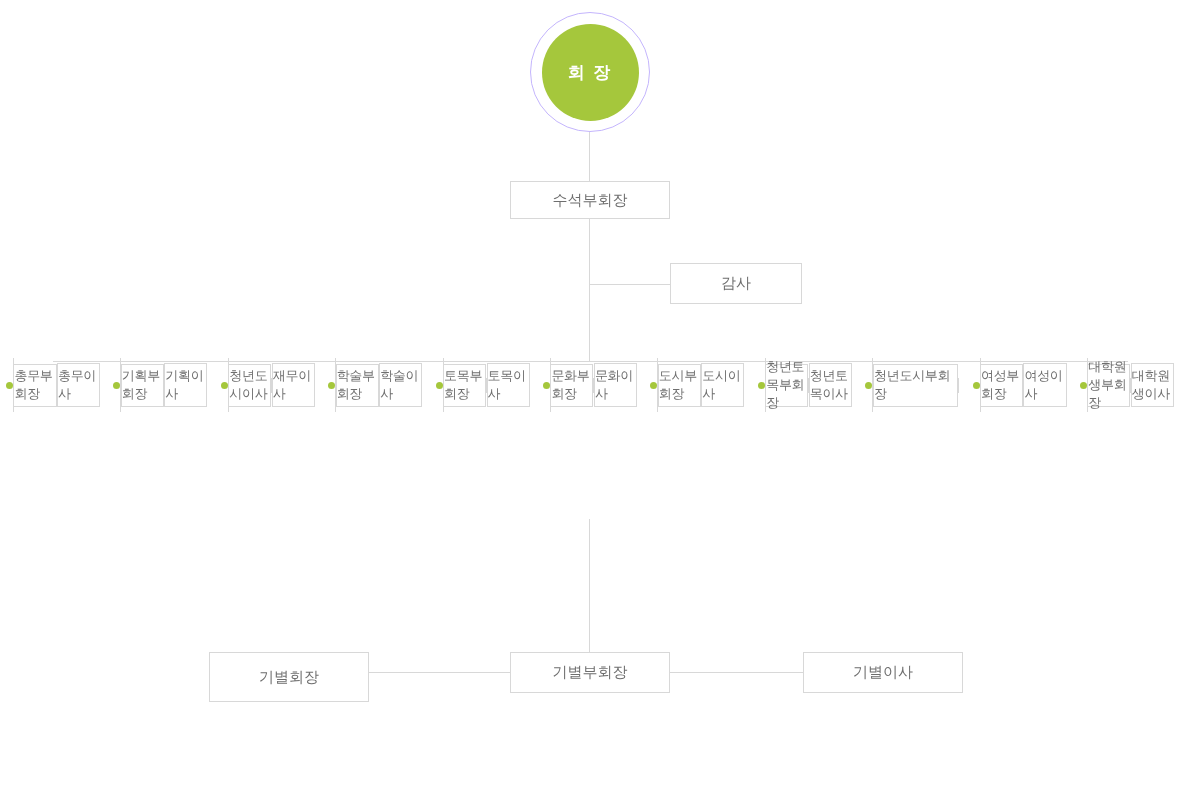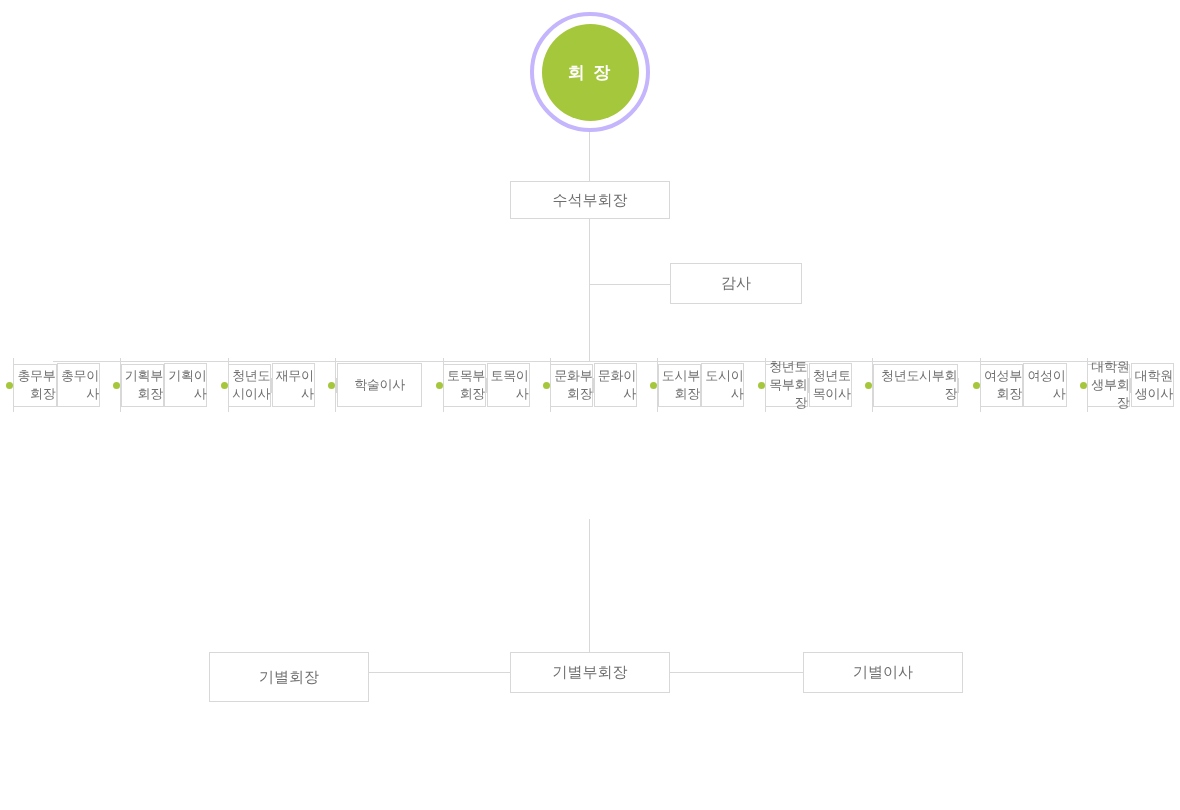--- a/index.html
+++ b/index.html
@@ -24,21 +24,21 @@
   .v-line { width: 1px; }
 
   
   .ring {
     position: absolute;
     left: 530px;
     top: 12px;
     width: 120px;
     height: 120px;
     box-sizing: border-box;
-    border: 4px solid #c4b5fd;
+    border: 1px solid #c4b5fd;
     border-radius: 50%;
     background: #ffffff;
     display: flex;
     align-items: center;
     justify-content: center;
   }
   .ball {
     width: 97px;
     height: 97px;
     border-radius: 50%;
@@ -56,21 +56,21 @@
   .nbox {
     position: absolute;
     box-sizing: border-box;
     background: #ffffff;
     border: 1px solid #d8d8d8;
     color: #6e6e6e;
     display: flex;
     align-items: center;
     justify-content: center;
     font-size: 15px;
-    text-align: right;
+    text-align: left;
   }
   .svp-box     { left: 510px; top: 181px; width: 160px; height: 38px; }
   .auditor-box { left: 670px; top: 263px; width: 132px; height: 41px; }
 
   
   .columns {
     position: absolute;
     left: 6px;
     top: 358px;
     width: 1168px;
@@ -166,20 +166,23 @@
         </div>
       <span class="join"></span>
       <div class="nbox cbox dir">
           <span>재무이사</span>
         </div>
     </div>
 
     <div class="col">
       <span class="dot"></span>
       <span class="drop"></span>
+      <div class="nbox cbox vp">
+          <span>학술부회장</span>
+        </div>
       <span class="join"></span>
       <div class="nbox cbox dir">
           <span>학술이사</span>
         </div>
     </div>
 
     <div class="col">
       <span class="dot"></span>
       <span class="drop"></span>
       <div class="nbox cbox vp">

